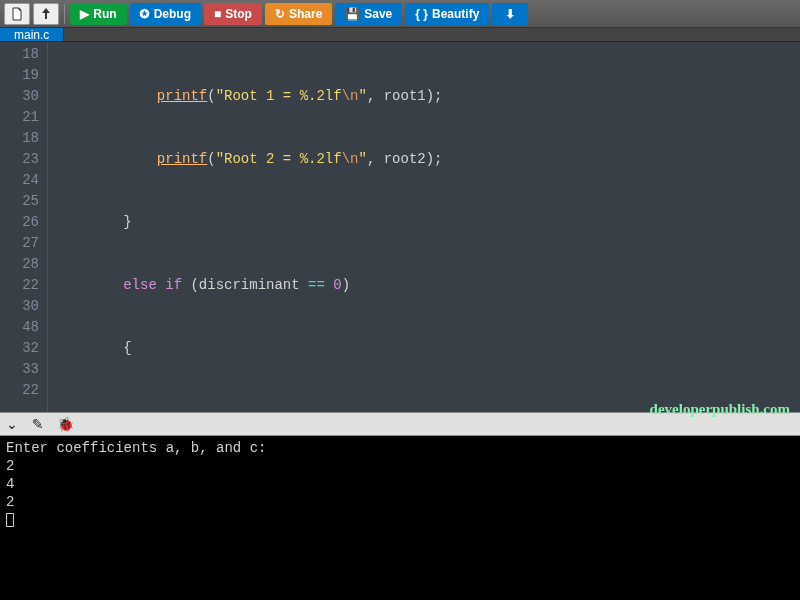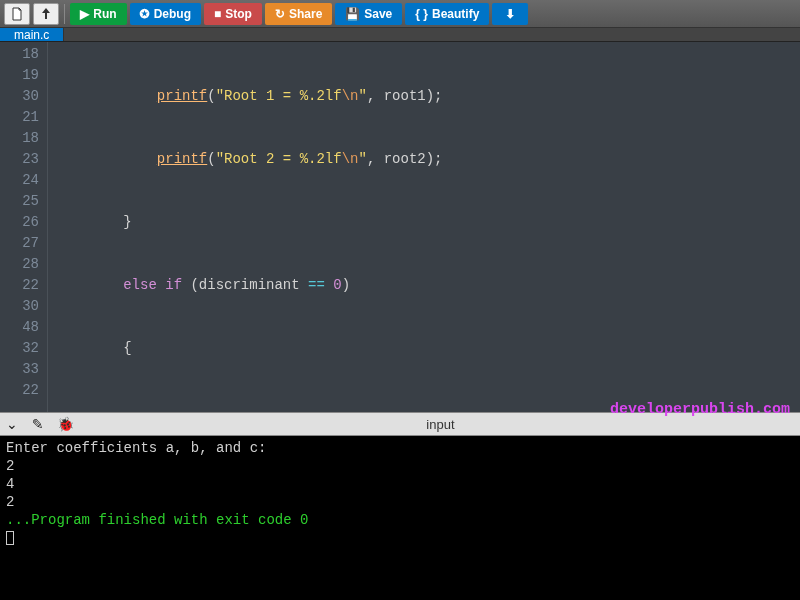--- a/index.html
+++ b/index.html
@@ -37,21 +37,21 @@
   .divider { height: 24px; background: #e0e0e0; display: flex; align-items: center; border-top: 1px solid #888; border-bottom: 1px solid #888; font-size: 13px; color: #222; }
   .div-icons { display: flex; gap: 14px; padding: 0 6px; }
   .div-icon { cursor: pointer; font-size: 14px; color: #222; }
   .div-input { flex: 1; text-align: center; color: #333; }
   
   .console { height: 178px; background: #000; color: #cfcfcf; font-family: "Courier New", monospace; font-size: 14px; line-height: 18px; padding: 3px 6px; position: relative; }
   .console .cline { white-space: pre; }
   .console .exit { color: #2dce2d; }
   .cursor { display: inline-block; width: 8px; height: 14px; border: 1px solid #ccc; vertical-align: middle; }
   
-  .watermark { position: absolute; right: 10px; bottom: 182px; color: #d946ef; font-weight: bold; font-size: 15px; font-family: Liberation Mono, monospace; pointer-events: none; text-align: center; }
+  .watermark { position: absolute; right: 10px; bottom: 182px; color: #86efac; font-weight: bold; font-size: 15px; font-family: Liberation Serif, serif; pointer-events: none; text-align: center; }
   
   svg { display: block; }
 </style>
 </head>
 <body>
 
 <div class="toolbar">
   <div class="tool-icon">
     <svg width="14" height="14" viewBox="0 0 14 14">
         <path d="M3 1h6l2 2v10H3z" fill="#fff" stroke="#333"></path>
@@ -138,27 +138,25 @@
     
   </div>
 </div>
 
 <div class="divider">
   <div class="div-icons">
     <span class="div-icon">⌄</span>
     <span class="div-icon">✎</span>
     <span class="div-icon">🐞</span>
   </div>
-  <div class="div-input">input</div>
 </div>
 
 <div class="console">
   <div class="cline">Enter coefficients a, b, and c:</div>
   <div class="cline">2</div>
   <div class="cline">4</div>
   <div class="cline">2</div>
   <div class="cline"></div>
   <div class="cline"></div>
-  <div class="cline exit">...Program finished with exit code 0</div>
   <div class="cline exit"><span class="cursor"></span></div>
 </div>
 
 <div class="watermark">developerpublish.com</div>
 
 </body></html>

